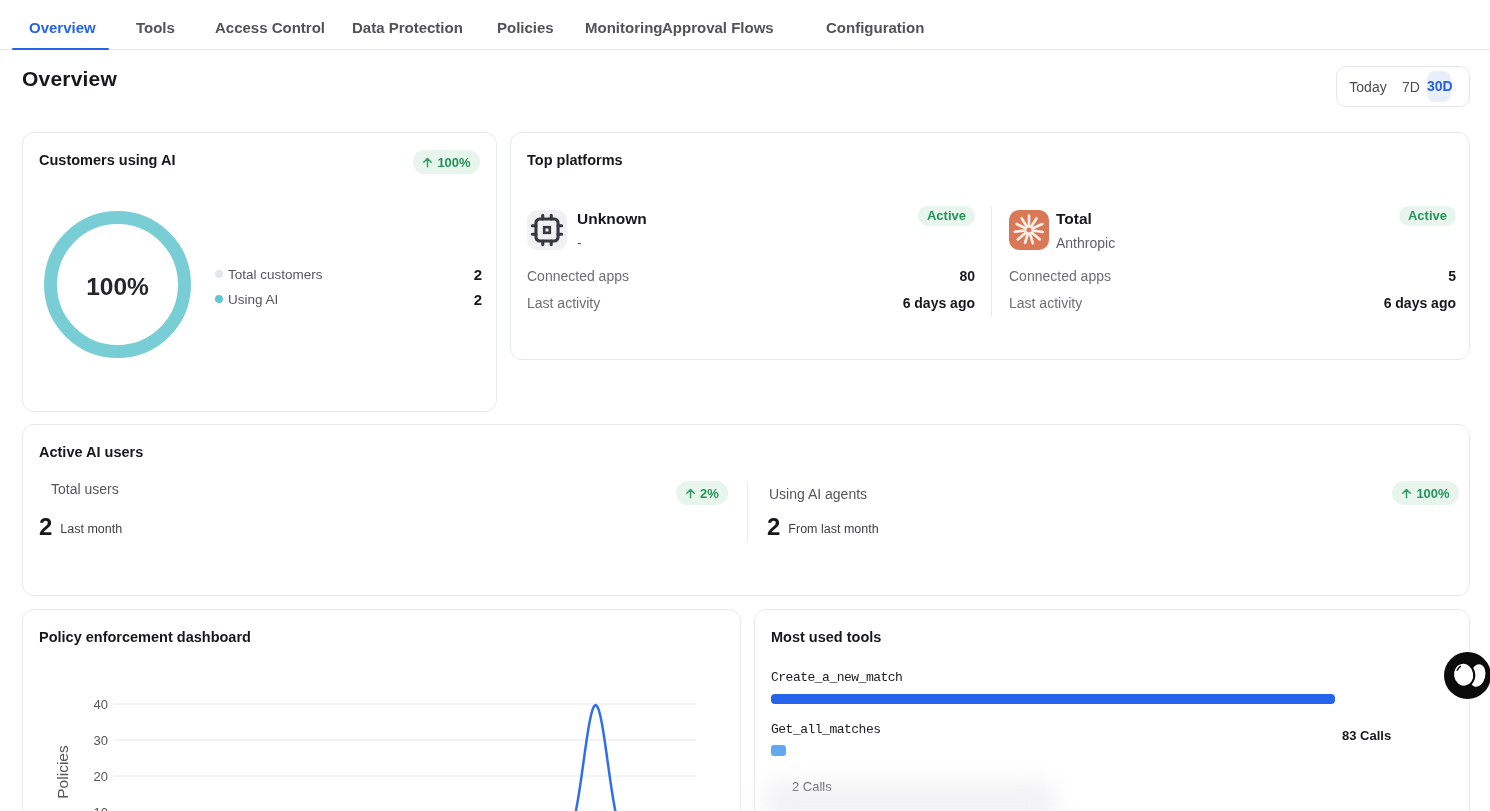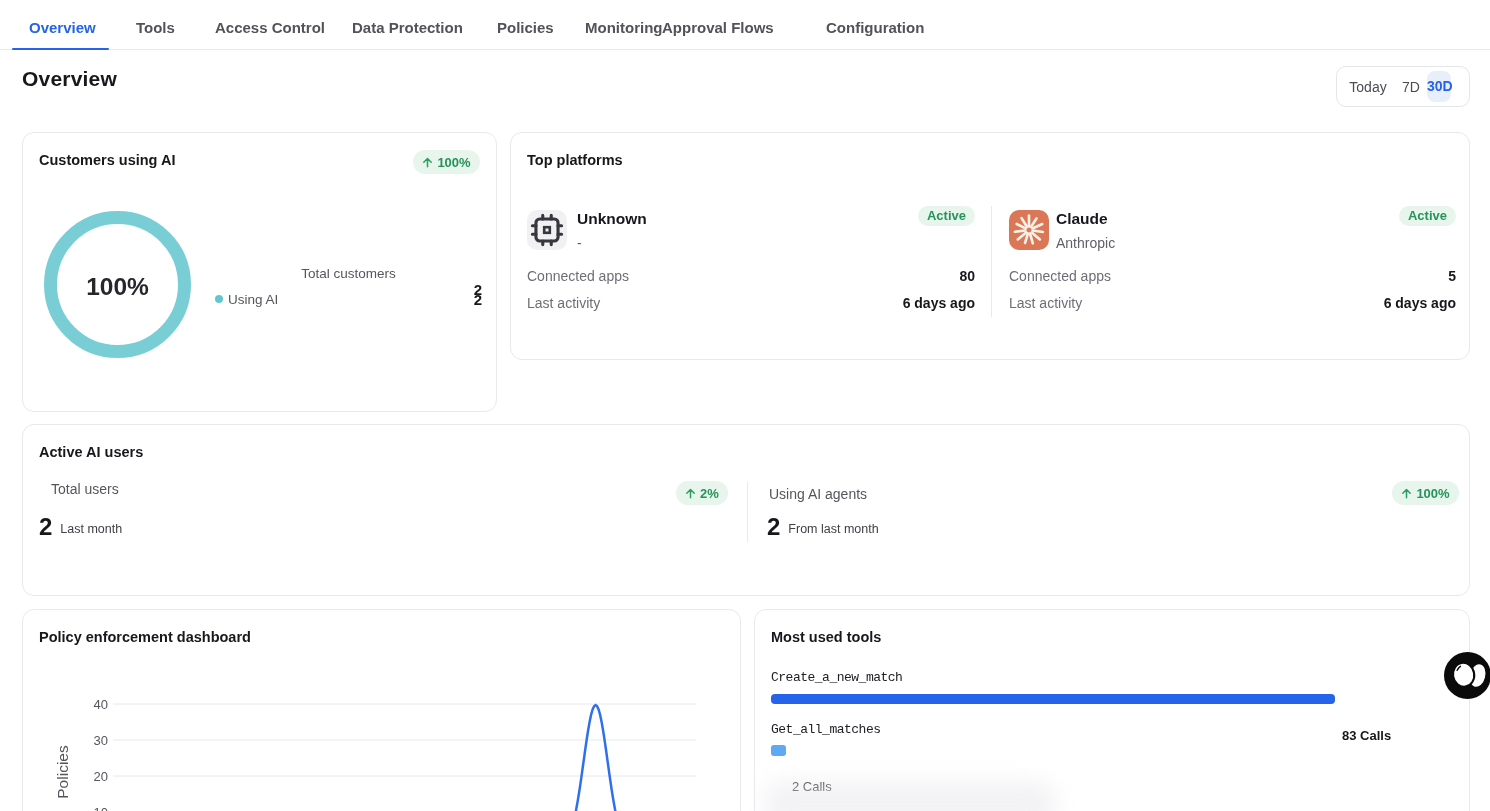--- a/index.html
+++ b/index.html
@@ -76,21 +76,21 @@
 </div>
 
 <div class="card" id="cardA">
   <div class="card-title">Customers using AI</div>
   <div class="badge" style="right:16px; top:17px; width:67px;"><svg class="ar" width="11" height="11" viewBox="0 0 11 11" fill="none" stroke="#2e9d62" stroke-width="1.5" stroke-linecap="round" stroke-linejoin="round" style="margin-right:4px;">
         <path d="M5.5 9.8 V1.8 M1.8 5.2 L5.5 1.5 L9.2 5.2"></path>
       </svg>100%</div>
   <div class="donut">
       <span>100%</span>
     </div>
-  <div class="leg-row" style="top:133px;flex-direction:column;"><span class="leg-dot" style="background:#e3e7ec;"></span>Total customers<span class="leg-val">2</span></div>
+  <div class="leg-row" style="top:133px;"><span class="leg-dot" style="background:#e3e7ec;"></span>Total customers<span class="leg-val">2</span></div>
   <div class="leg-row" style="top:158px;"><span class="leg-dot" style="background:#60c7ce;"></span>Using AI<span class="leg-val">2</span></div>
 </div>
 
 <div class="card" id="cardB">
   <div class="card-title">Top platforms</div>
   <div class="plat" style="left:16px;">
     <div class="plat-icon" style="background:#f1f1f3; display:flex; align-items:center; justify-content:center;">
       <svg width="34" height="34" viewBox="0 0 24 24" fill="none" stroke="#37383d" stroke-width="2.2" stroke-linecap="round" stroke-linejoin="round">
           <rect x="4.2" y="4.2" width="15.6" height="15.6" rx="2.6"></rect>
           <rect x="9.1" y="9.1" width="5.8" height="5.8" fill="#37383d" stroke="none"></rect>
@@ -116,21 +116,21 @@
           <line x1="14.11" y1="13.84" x2="20.15" y2="19.09"></line>
           <line x1="12.74" y1="14.60" x2="14.87" y2="22.00"></line>
           <line x1="11.21" y1="14.58" x2="9.02" y2="21.75"></line>
           <line x1="9.86" y1="13.80" x2="3.57" y2="19.07"></line>
           <line x1="9.22" y1="12.34" x2="1.48" y2="13.29"></line>
           <line x1="9.48" y1="10.77" x2="2.74" y2="7.48"></line>
           <line x1="10.57" y1="9.71" x2="6.44" y2="3.10"></line>
         </g>
       </svg>
     </div>
-    <div class="plat-name" style="left:47px;">Claude</div>
+    <div class="plat-name" style="left:47px;">Total</div>
     <div class="plat-sub" style="left:47px;">Anthropic</div>
     <div class="plat-badge">Active</div>
     <div class="plat-row" style="top:57.5px;">Connected apps<b>5</b></div>
     <div class="plat-row" style="top:85px;">Last activity<b>6 days ago</b></div>
   </div>
 </div>
 
 <div class="card" id="cardC">
   <div class="card-title">Active AI users</div>
   <div class="metric-label" style="left:16px; top:56px;margin-left:12px;">Total users</div>

